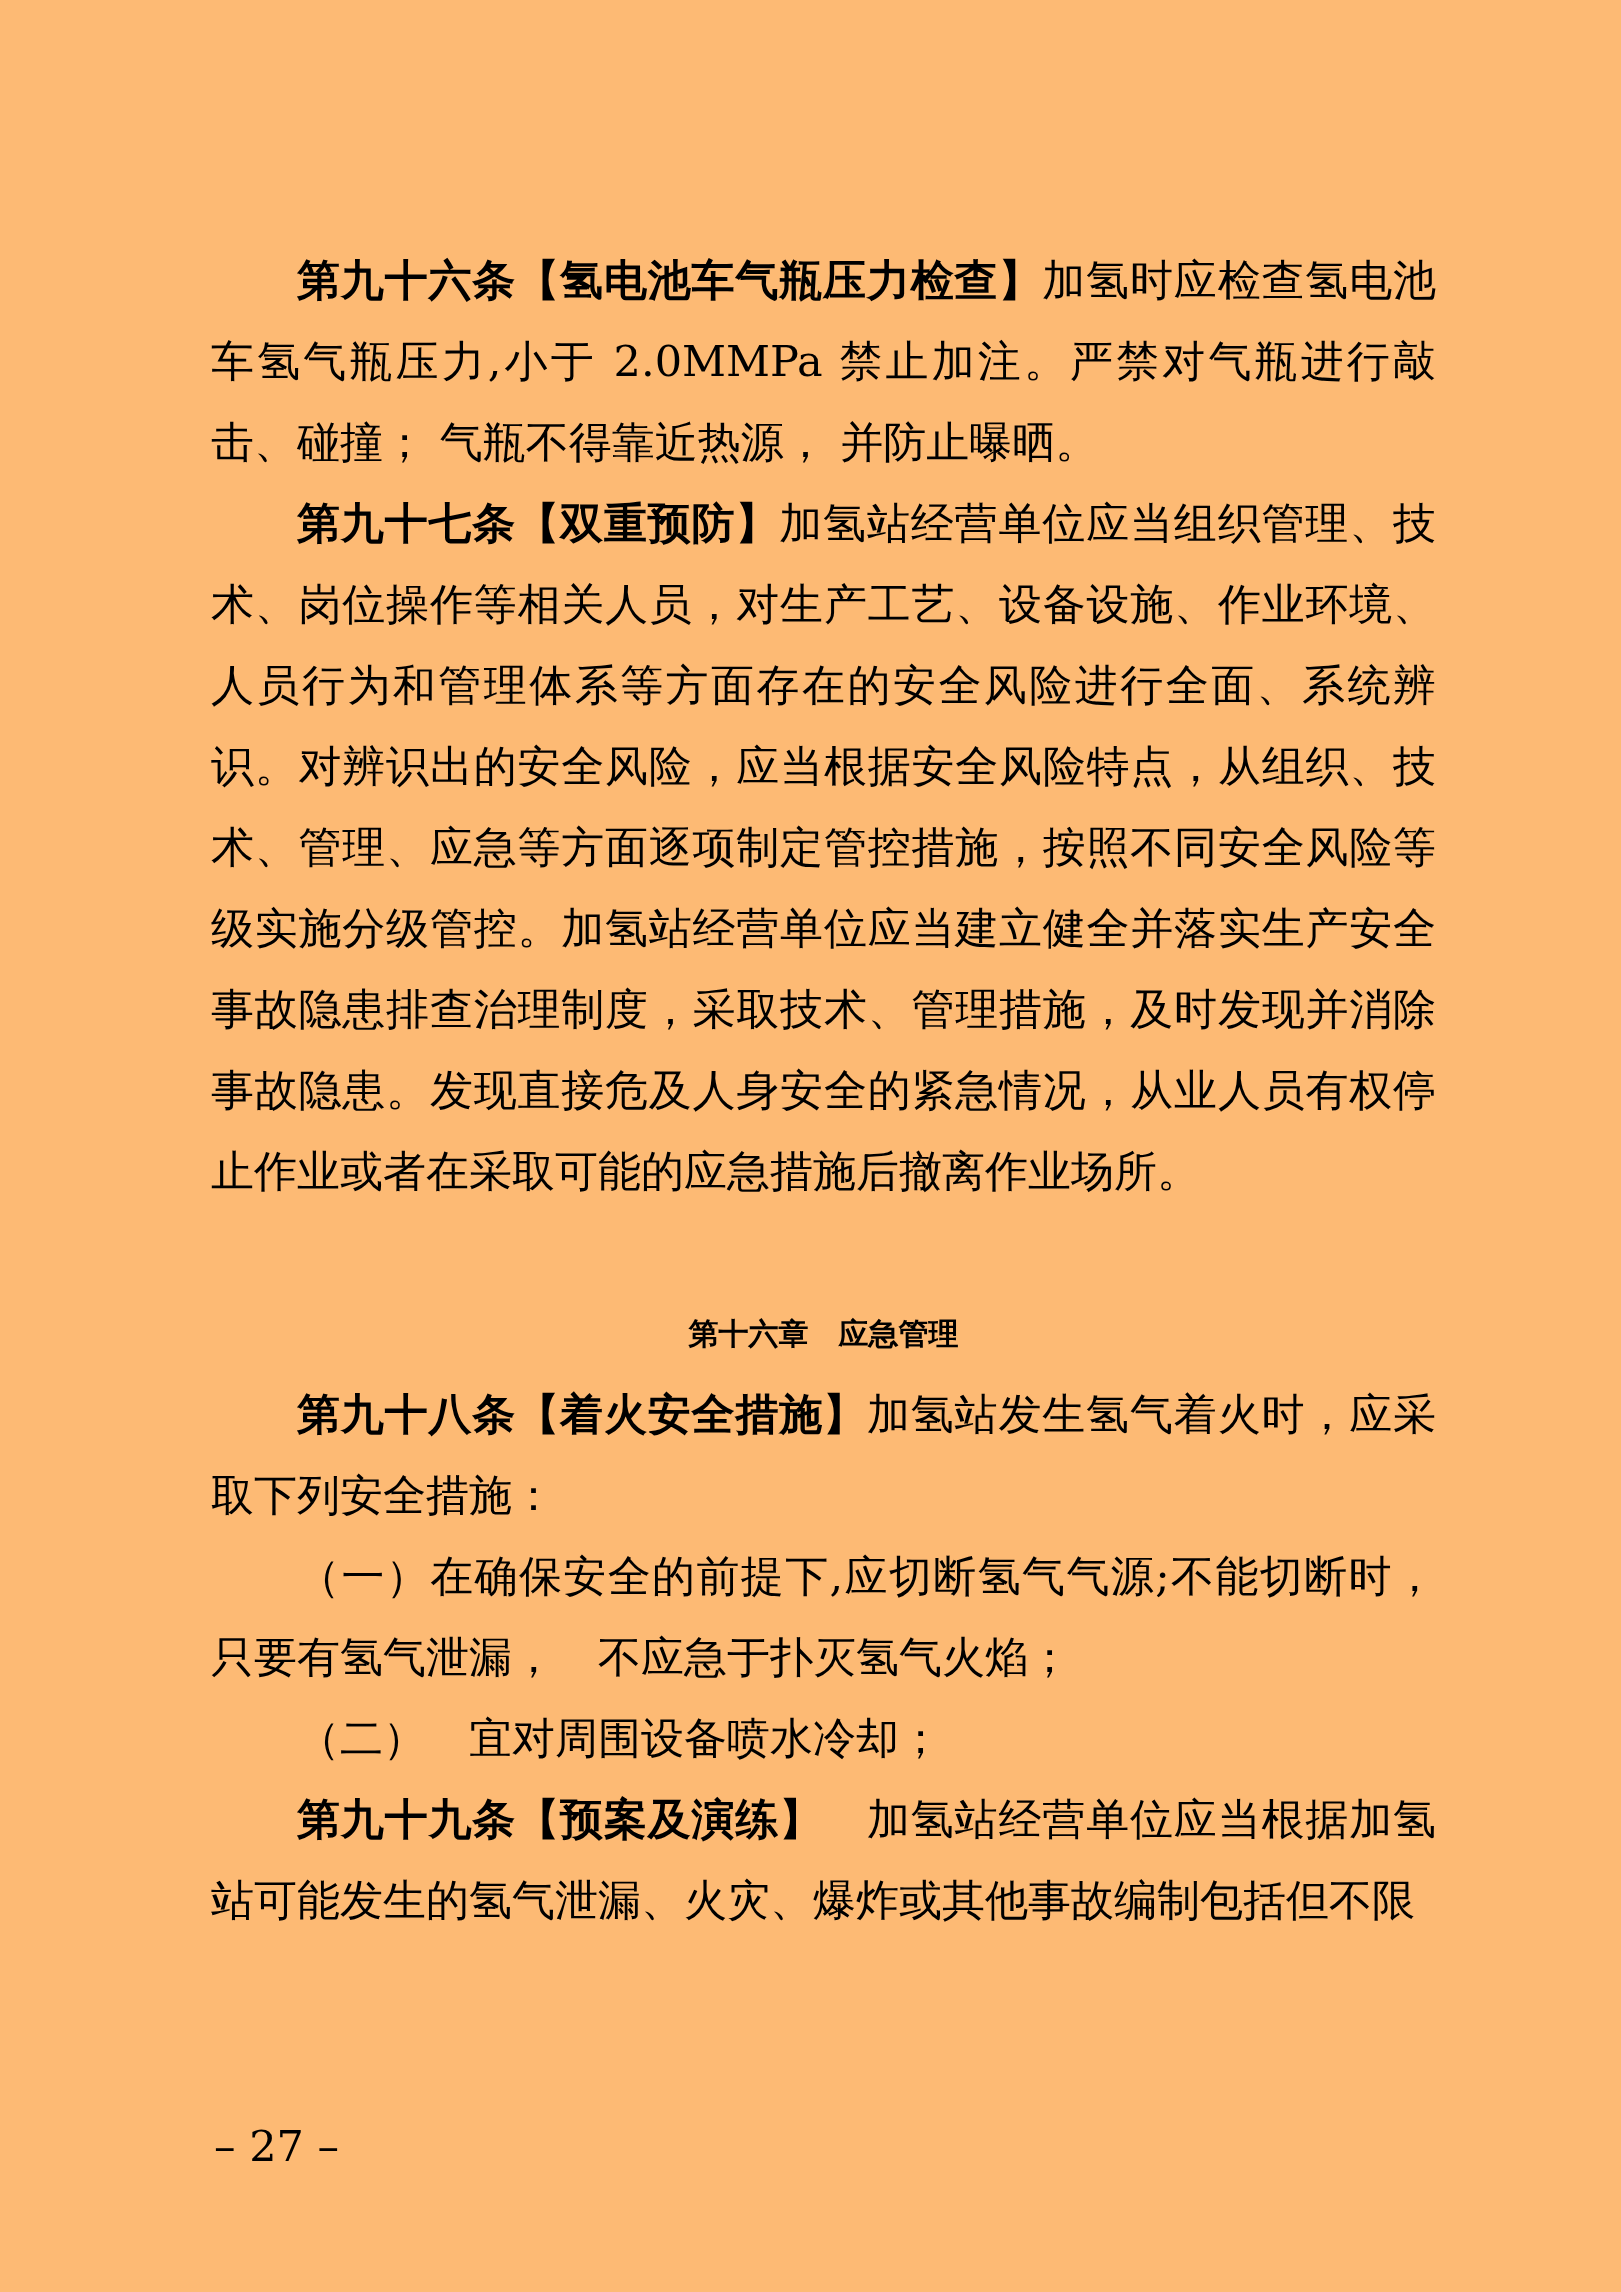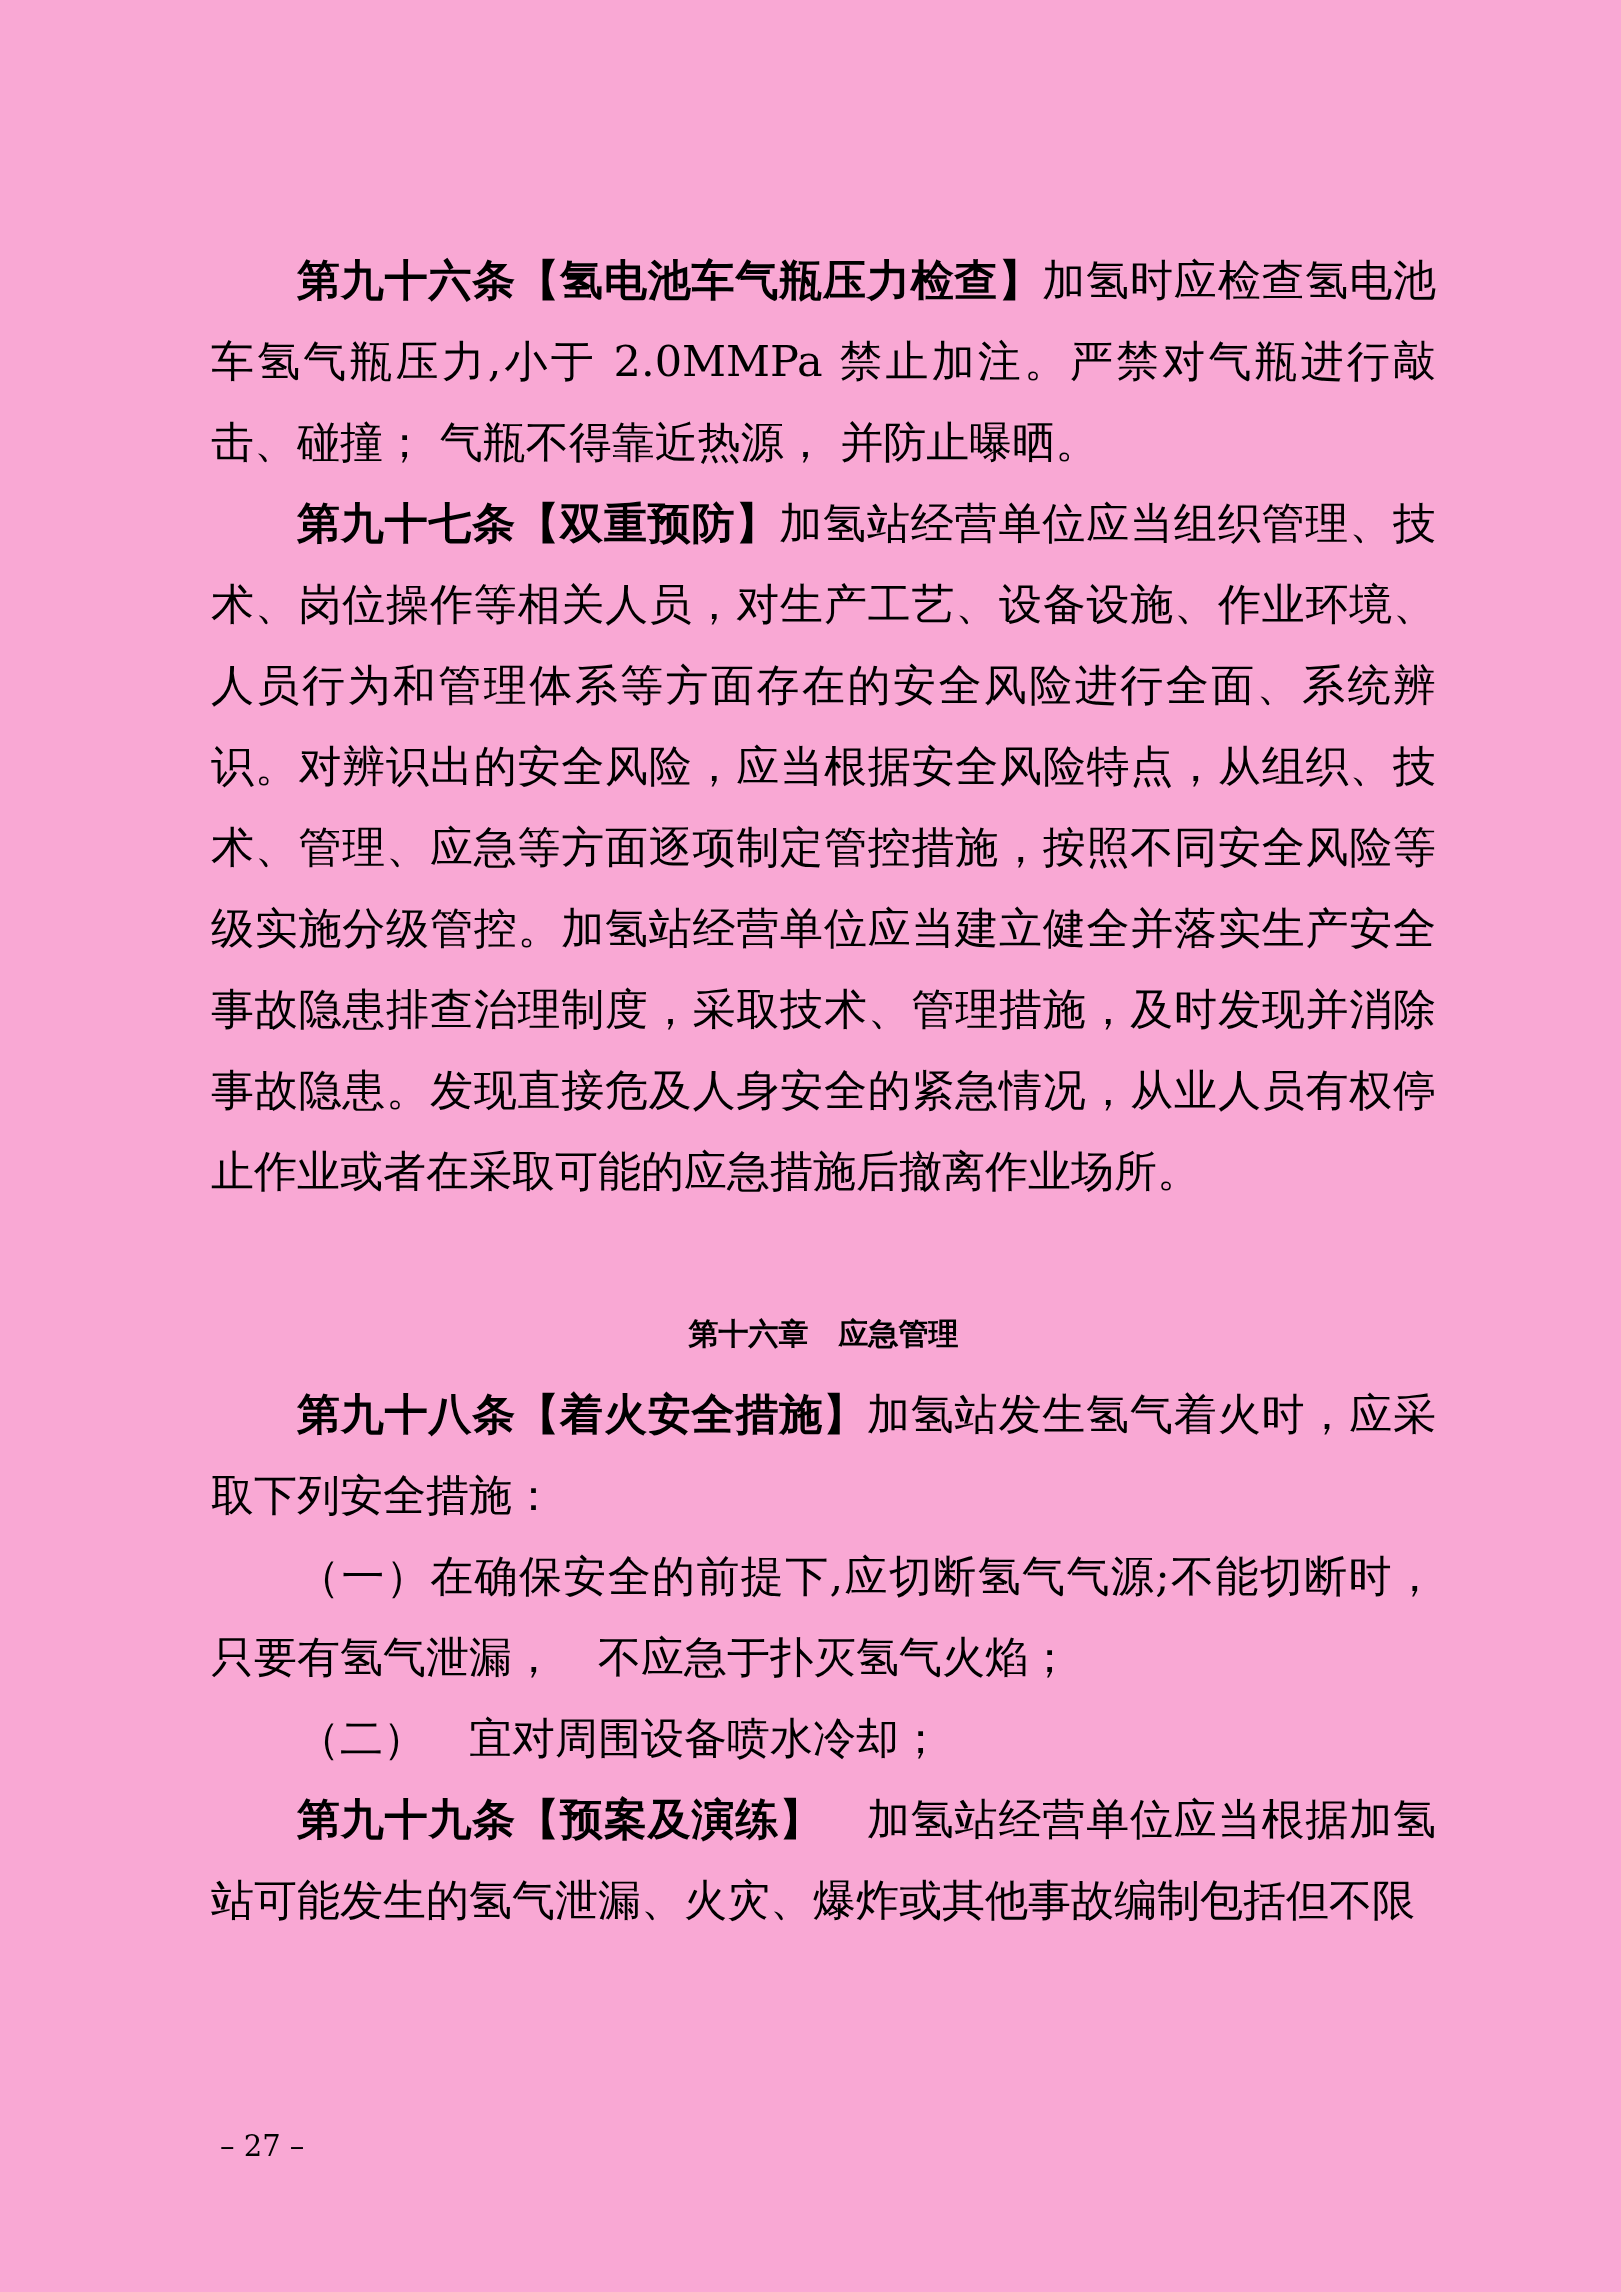--- a/index.html
+++ b/index.html
@@ -4,21 +4,21 @@
 <style>
   html, body {
     margin: 0;
     padding: 0;
     background: #ffffff;
   }
   .page {
     position: relative;
     width: 1621px;
     height: 2293px;
-    background: #f9a8d4;
+    background: #fdba74;
     overflow: hidden;
     color: #000000;
     font-family: "DejaVu Serif", "Liberation Serif", serif;
   }
   .content {
     position: absolute;
     left: 211px;
     top: 240px;
     width: 1225px;
     font-size: 43px;
@@ -43,23 +43,23 @@
     margin: 81px 0 0 0;
     padding: 0;
     text-indent: 0;
     text-align: center;
     font-weight: bold;
     font-family: "DejaVu Sans", "Liberation Sans", sans-serif;
     font-size: 30px;
   }
   .pagenum {
     position: absolute;
-    left: 220px;
+    left: 214px;
     top: 2122px;
-    font-size: 29px;
+    font-size: 43px;
     line-height: 49px;
     font-family: "DejaVu Serif", "Liberation Serif", serif;
     color: #000000;
   }
 </style>
 </head>
 <body>
 
 <div class="page">
   <div class="content">

